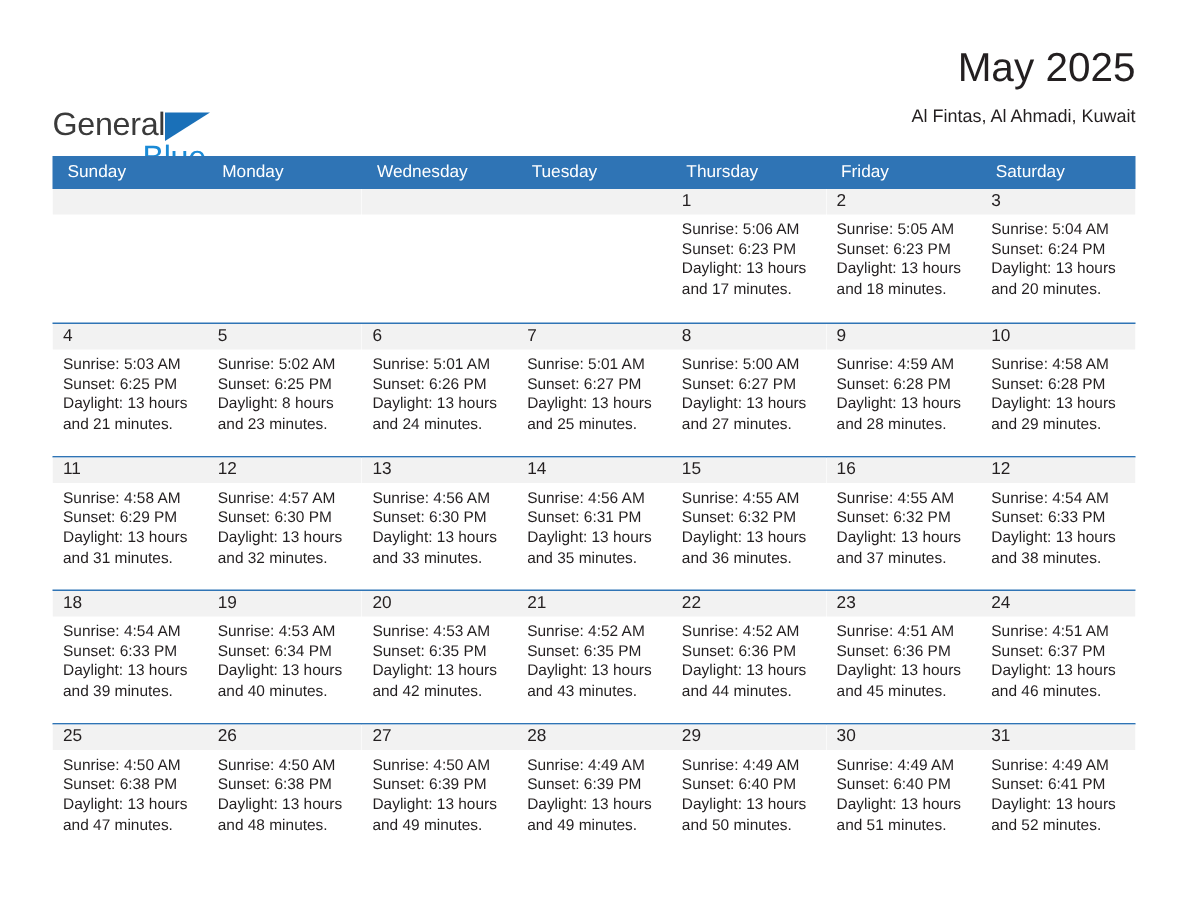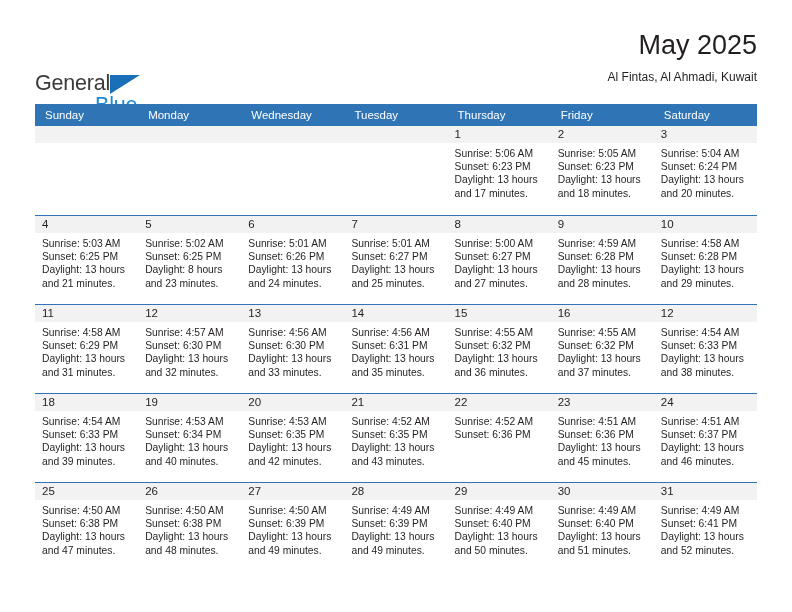--- a/index.html
+++ b/index.html
@@ -430,20 +430,21 @@
               <div class="wrapline">Daylight: 13 hours and 43 minutes.</div>
             </div>
           </div>
           <div class="daycell">
             <div class="daynum-band">
               <span class="daynum">22</span>
             </div>
             <div class="info">
               <div>Sunrise: 4:52 AM</div>
               <div>Sunset: 6:36 PM</div>
+              <div class="wrapline">Daylight: 13 hours and 44 minutes.</div>
             </div>
           </div>
           <div class="daycell">
             <div class="daynum-band">
               <span class="daynum">23</span>
             </div>
             <div class="info">
               <div>Sunrise: 4:51 AM</div>
               <div>Sunset: 6:36 PM</div>
               <div class="wrapline">Daylight: 13 hours and 45 minutes.</div>

